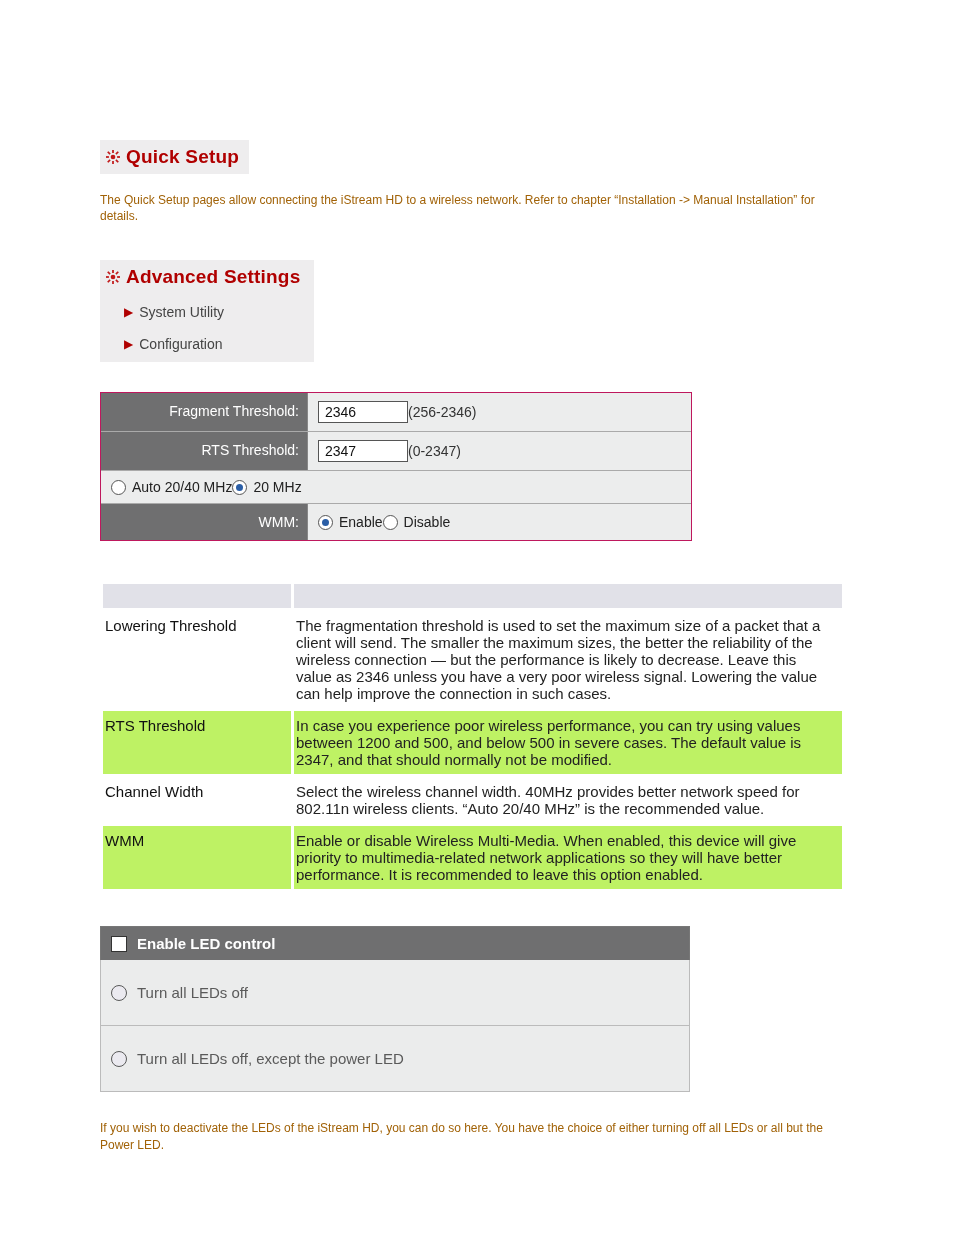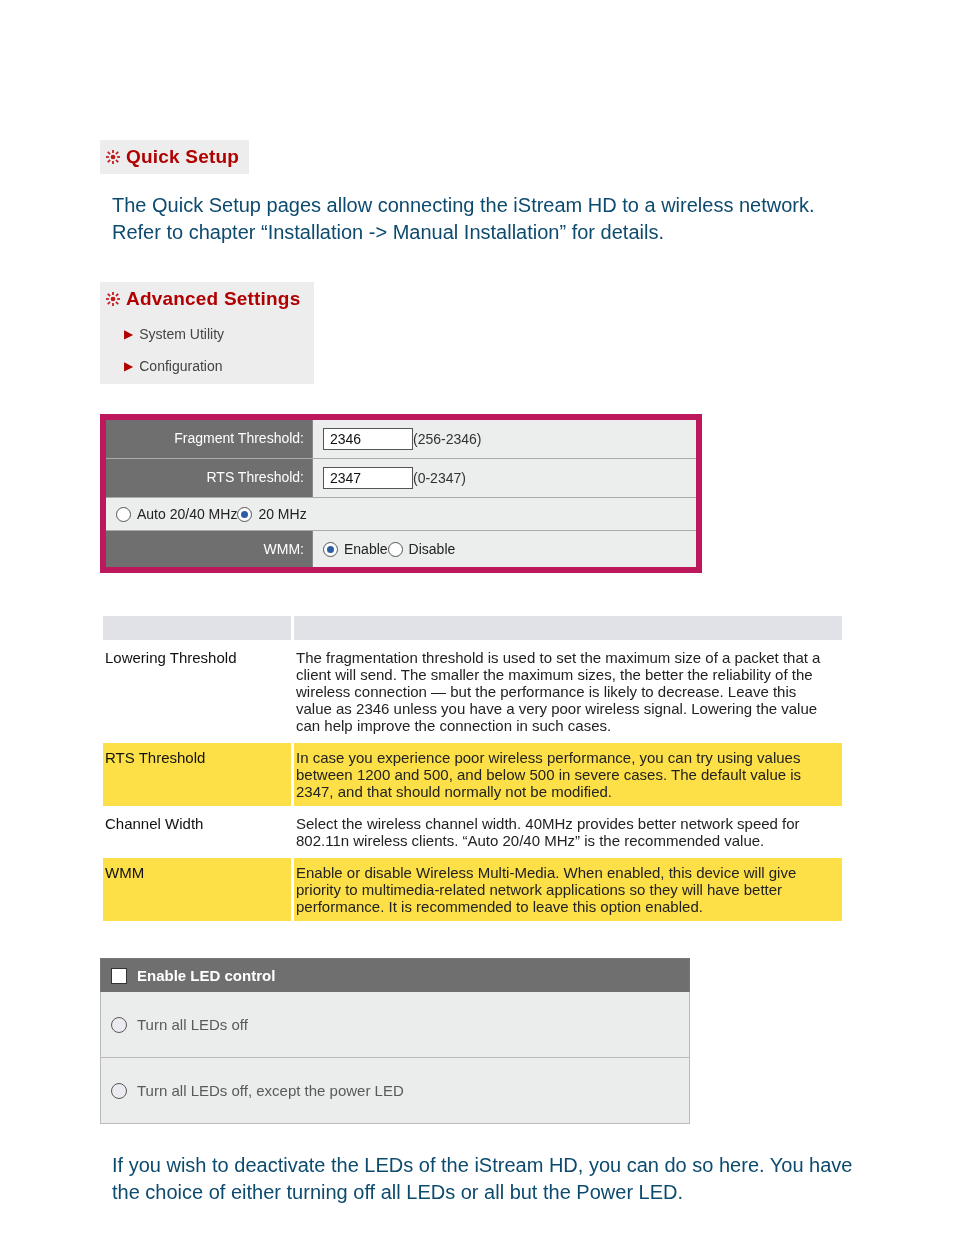--- a/index.html
+++ b/index.html
@@ -36,31 +36,31 @@
     font-family: Arial, Helvetica, sans-serif;
     font-weight: bold;
     font-size: 19px;
     color: #b00000;
     letter-spacing: .2px;
   }
   .subnav { display:flex; align-items:center; gap:6px; padding-left: 18px; color:#444; font-family: Verdana, sans-serif; font-size:14px; }
   .sub-arrow { color:#b00000; font-size:12px; line-height:1; }
 
   .body-text {
-    color: #0c4a6e;
-    font-size: 20px;
+    color: #a16207;
+    font-size: 12px;
     line-height: 1.35;
-    margin: 0 0 36px 12px;
+    margin: 0 0 36px 0;
   }
   .body-text.compact { margin-bottom: 20px; }
 
   
   .settings {
     width: 590px;
-    border: 6px solid #be185d;
+    border: 1px solid #be185d;
     border-collapse: separate;
     border-spacing: 0;
     margin: 12px 0 40px 0;
     background: #eceded;
     font-family: Verdana, sans-serif;
   }
   .settings .row { display:flex; }
   .settings .row + .row { border-top: 1px solid #aaa; }
   .settings .lbl {
     flex: 0 0 190px;
@@ -103,21 +103,21 @@
   .desc-table {
     width: 745px;
     border-collapse: separate;
     border-spacing: 3px;
     table-layout: fixed;
     font-size: 15px;
   }
   .desc-table td { vertical-align: top; padding: 6px 8px 6px 2px; }
   .desc-table td.key { width: 180px; color:#111; }
   .desc-table tr.header td { background:#e1e1e8; height: 16px; padding:4px; }
-  .desc-table tr.band td { background:#fde047; }
+  .desc-table tr.band td { background:#bef264; }
   .desc-table tr.plain td { background:#ffffff; }
 
   
   .led-panel {
     width: 590px;
     margin: 34px 0 28px 0;
     font-family: Verdana, sans-serif;
     font-size: 15px;
     background: #ebecec;
     text-align: right;

